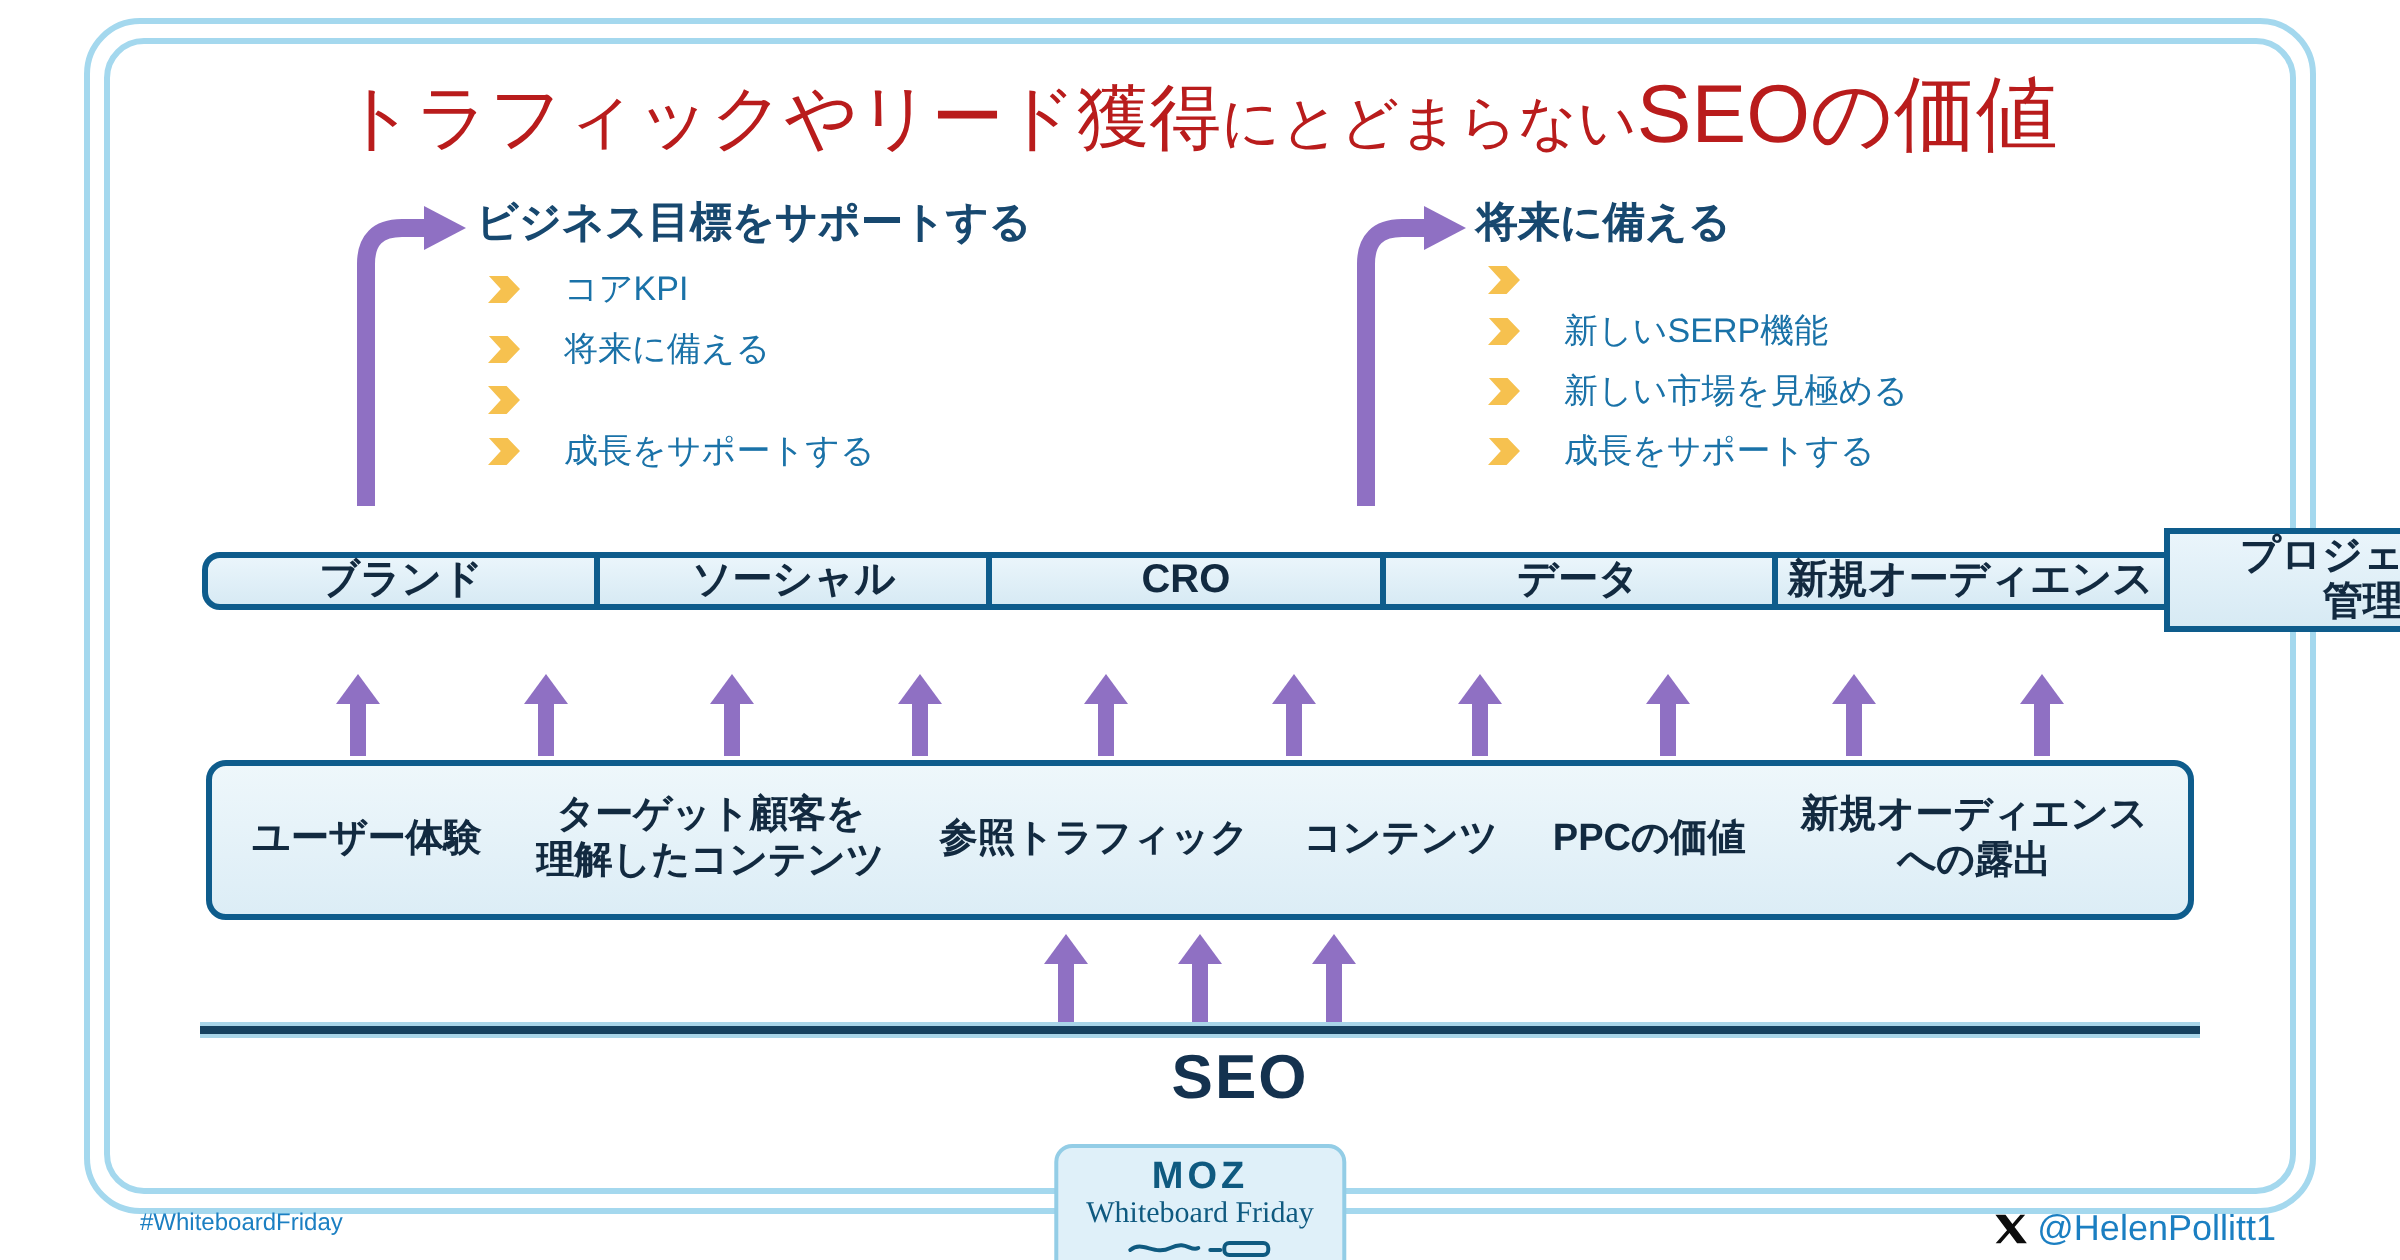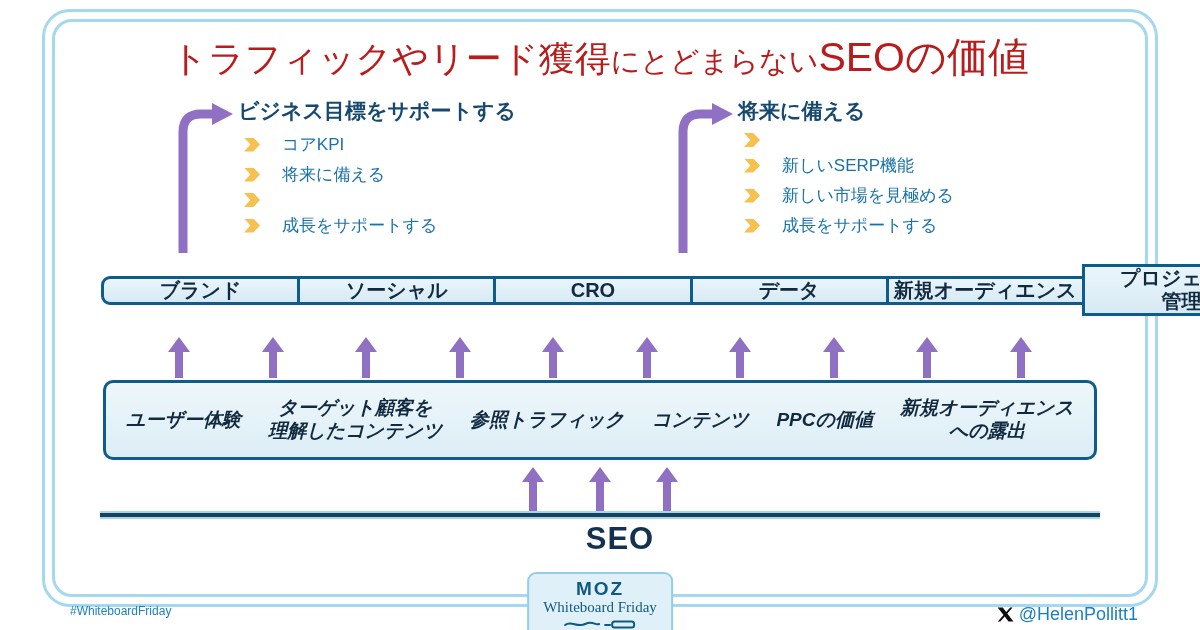--- a/index.html
+++ b/index.html
@@ -54,21 +54,21 @@
   .up-arrow .head{width:0;height:0;border-left:11px solid transparent;border-right:11px solid transparent;
     border-bottom:15px solid var(--purple);}
   .up-arrow .shaft{width:8px;background:var(--purple);}
   .arrow-row .shaft{height:26px;}
   .arrow3-row .shaft{height:29px;}
 
   .foundations{position:absolute;left:103px;top:380px;width:994px;height:80px;
     border:3px solid var(--box-border);border-radius:10px;
     background:linear-gradient(180deg,#eef7fb,#dcedf6);
     display:flex;align-items:center;justify-content:space-between;
-    padding:16px 20px;box-sizing:border-box;font-style:italic;}
+    padding:16px 20px;box-sizing:border-box;}
   .foundation{font-size:19px;font-weight:600;color:var(--text-dark);
     text-align:center;white-space:pre-line;line-height:1.2;}
 
   .seo-line{position:absolute;left:100px;top:511px;width:1000px;height:8px;
     background:linear-gradient(180deg,#a9d5e8 0 2px,var(--line-navy) 2px 6px,#a9d5e8 6px 8px);}
   .seo-label{position:absolute;left:0;right:0;top:521px;text-align:center;
     font-size:31px;font-weight:700;color:#14324f;letter-spacing:1px;padding-left:40px;}
 
   .badge{position:absolute;left:50%;top:572px;transform:translateX(-50%);z-index:3;
     background:#dff0f9;border:2px solid #93cde6;border-radius:9px;

